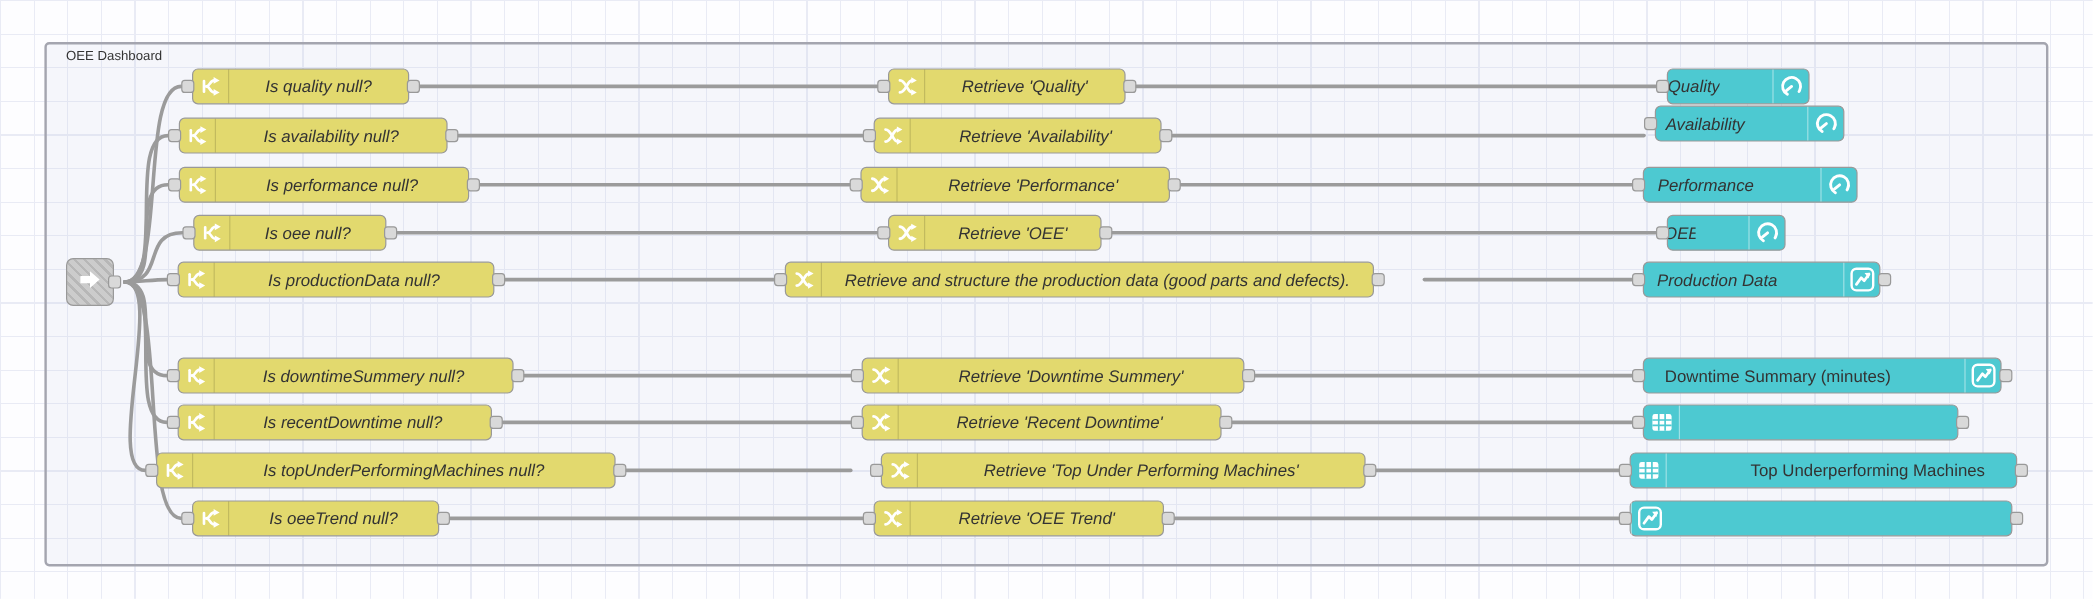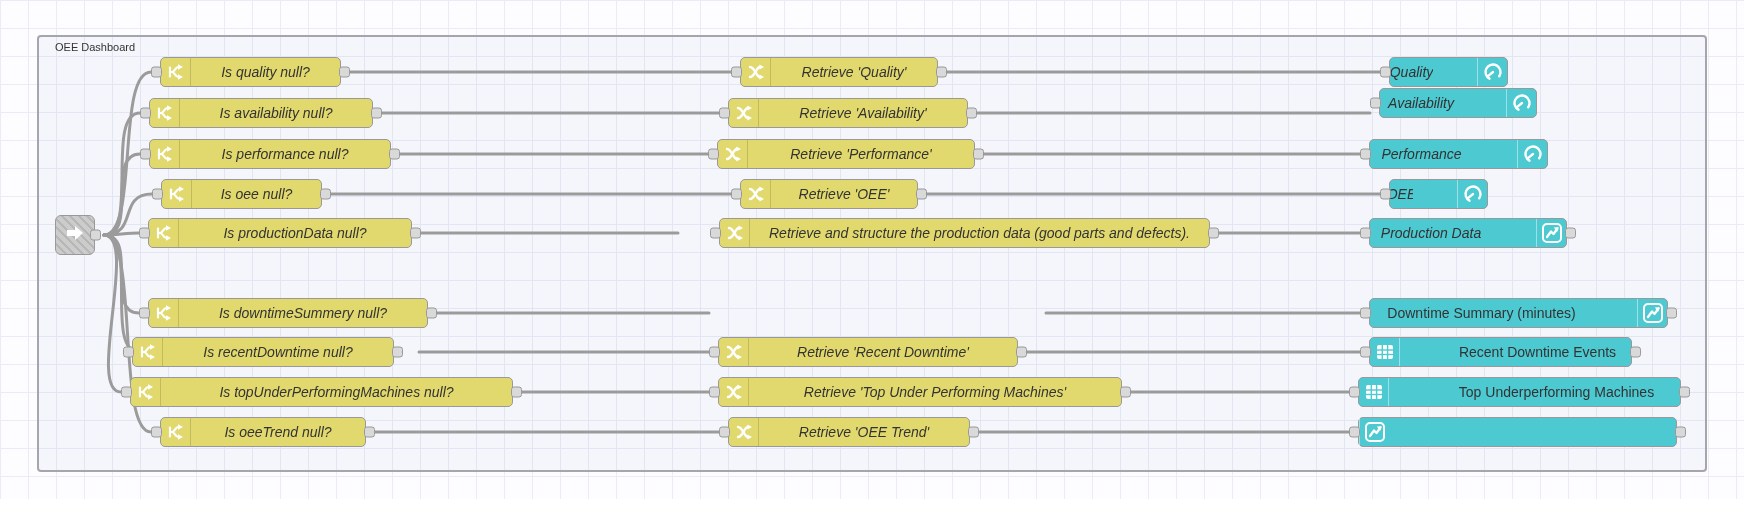--- a/index.html
+++ b/index.html
@@ -215,21 +215,21 @@
           <g fill="#fff">
             <path d="M12,2.2 L17,5 L12,7.8 z"></path>
             <path d="M12,12.2 L17,15 L12,17.8 z"></path>
           </g>
         </svg>
       </span>
     <span class="txt it">Is downtimeSummery null?</span>
     <span class="port in"></span>
     <span class="port out"></span>
   </div>
-  <div class="node yellow" style="left:132px;top:337px;width:262px">
+  <div class="node yellow" style="left:148px;top:337px;width:262px">
     <span class="icon-box left-div">
         <svg width="20" height="20" viewBox="0 0 20 20">
           <g stroke="#fff" stroke-width="2.2" fill="none" stroke-linecap="round">
             <path d="M4,5.5 V14.5"></path>
             <path d="M6,10 C9,10 9,5 12.5,5"></path>
             <path d="M6,10 C9,10 9,15 12.5,15"></path>
           </g>
           <g fill="#fff">
             <path d="M12,2.2 L17,5 L12,7.8 z"></path>
             <path d="M12,12.2 L17,15 L12,17.8 z"></path>
@@ -338,55 +338,72 @@
           <g fill="#fff">
             <path d="M13.4,12.4 L18,15 L13.4,17.6 z"></path>
             <path d="M13.4,2.4 L18,5 L13.4,7.6 z"></path>
           </g>
         </svg>
       </span>
     <span class="txt it">Retrieve 'OEE'</span>
     <span class="port in"></span>
     <span class="port out"></span>
   </div>
-  <div class="node yellow" style="left:719px;top:218px;width:491px">
+  <div class="node yellow" style="left:654px;top:218px;width:491px">
     <span class="icon-box left-div">
         <svg width="20" height="20" viewBox="0 0 20 20">
           <g stroke="#fff" stroke-width="2.4" fill="none" stroke-linecap="round">
             <path d="M4,5 C9,5 10,15 14,15"></path>
             <path d="M4,15 C9,15 10,5 14,5"></path>
           </g>
           <g fill="#fff">
             <path d="M13.4,12.4 L18,15 L13.4,17.6 z"></path>
             <path d="M13.4,2.4 L18,5 L13.4,7.6 z"></path>
           </g>
         </svg>
       </span>
     <span class="txt it">Retrieve and structure the production data (good parts and defects).</span>
     <span class="port in"></span>
     <span class="port out"></span>
   </div>
+  <div class="node yellow" style="left:718px;top:298px;width:319px">
+    <span class="icon-box left-div">
+        <svg width="20" height="20" viewBox="0 0 20 20">
+          <g stroke="#fff" stroke-width="2.4" fill="none" stroke-linecap="round">
+            <path d="M4,5 C9,5 10,15 14,15"></path>
+            <path d="M4,15 C9,15 10,5 14,5"></path>
+          </g>
+          <g fill="#fff">
+            <path d="M13.4,12.4 L18,15 L13.4,17.6 z"></path>
+            <path d="M13.4,2.4 L18,5 L13.4,7.6 z"></path>
+          </g>
+        </svg>
+      </span>
+    <span class="txt it">Retrieve 'Downtime Summery'</span>
+    <span class="port in"></span>
+    <span class="port out"></span>
+  </div>
   <div class="node yellow" style="left:718px;top:337px;width:300px">
     <span class="icon-box left-div">
         <svg width="20" height="20" viewBox="0 0 20 20">
           <g stroke="#fff" stroke-width="2.4" fill="none" stroke-linecap="round">
             <path d="M4,5 C9,5 10,15 14,15"></path>
             <path d="M4,15 C9,15 10,5 14,5"></path>
           </g>
           <g fill="#fff">
             <path d="M13.4,12.4 L18,15 L13.4,17.6 z"></path>
             <path d="M13.4,2.4 L18,5 L13.4,7.6 z"></path>
           </g>
         </svg>
       </span>
     <span class="txt it">Retrieve 'Recent Downtime'</span>
     <span class="port in"></span>
     <span class="port out"></span>
   </div>
-  <div class="node yellow" style="left:718px;top:377px;width:404px">
+  <div class="node yellow" style="left:734px;top:377px;width:404px">
     <span class="icon-box left-div">
         <svg width="20" height="20" viewBox="0 0 20 20">
           <g stroke="#fff" stroke-width="2.4" fill="none" stroke-linecap="round">
             <path d="M4,5 C9,5 10,15 14,15"></path>
             <path d="M4,15 C9,15 10,5 14,5"></path>
           </g>
           <g fill="#fff">
             <path d="M13.4,12.4 L18,15 L13.4,17.6 z"></path>
             <path d="M13.4,2.4 L18,5 L13.4,7.6 z"></path>
           </g>
@@ -483,21 +500,20 @@
         <svg width="22" height="22" viewBox="0 0 22 22">
           <rect x="3" y="4" width="16" height="14" rx="2" fill="#fff"></rect>
           <g stroke="#4dc9d1" stroke-width="1.4">
             <line x1="3" y1="9" x2="19" y2="9"></line>
             <line x1="3" y1="13.5" x2="19" y2="13.5"></line>
             <line x1="8.3" y1="4" x2="8.3" y2="18"></line>
             <line x1="13.6" y1="4" x2="13.6" y2="18"></line>
           </g>
         </svg>
       </span>
-    <span class="txt">Recent Downtime Events</span>
     <span class="port in"></span>
     <span class="port out"></span>
   </div>
   <div class="node teal" style="left:1358px;top:377px;width:323px">
     <span class="icon-box left-div" style="border-right-color:rgba(255,255,255,0.45)">
         <svg width="22" height="22" viewBox="0 0 22 22">
           <rect x="3" y="4" width="16" height="14" rx="2" fill="#fff"></rect>
           <g stroke="#4dc9d1" stroke-width="1.4">
             <line x1="3" y1="9" x2="19" y2="9"></line>
             <line x1="3" y1="13.5" x2="19" y2="13.5"></line>

